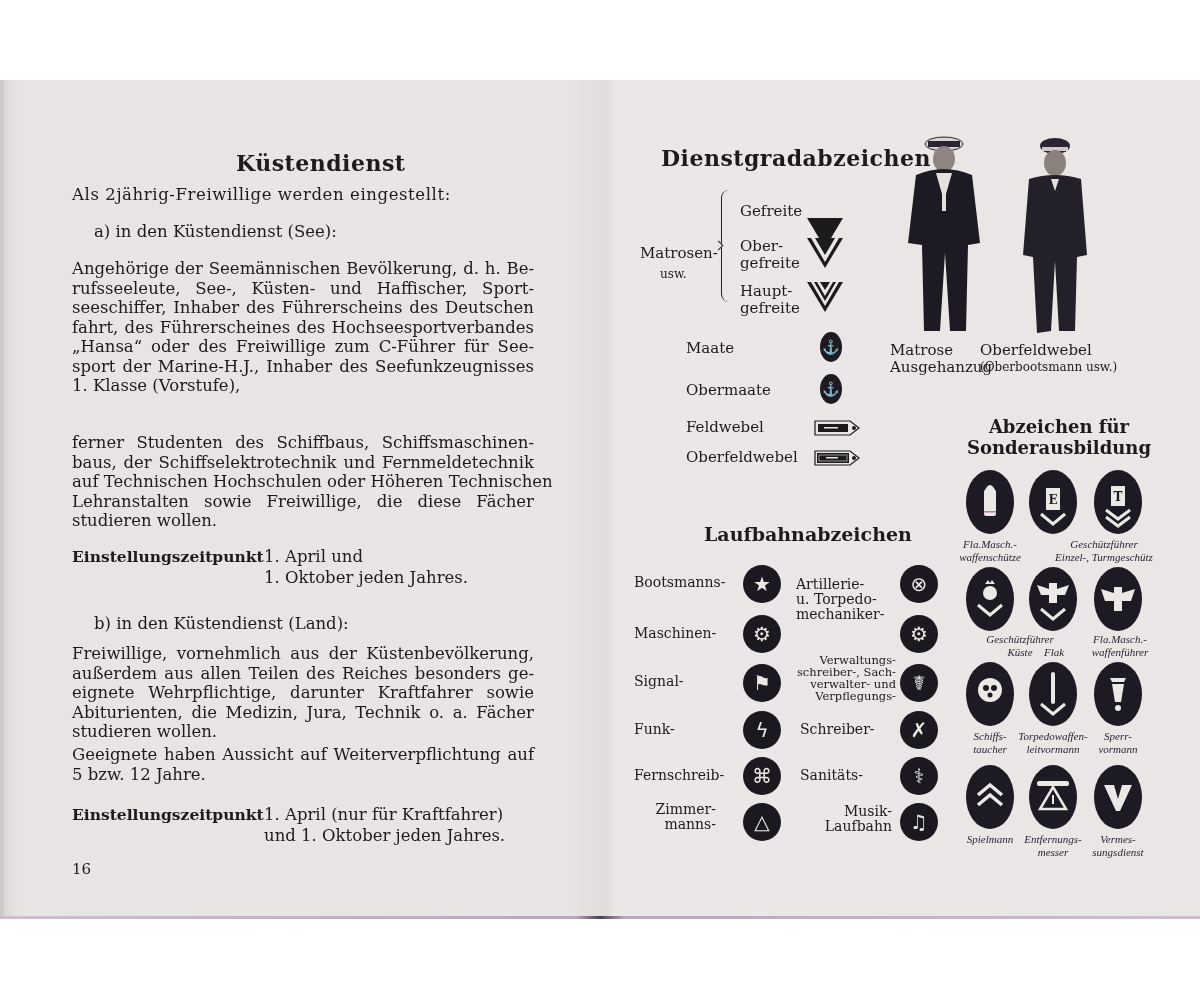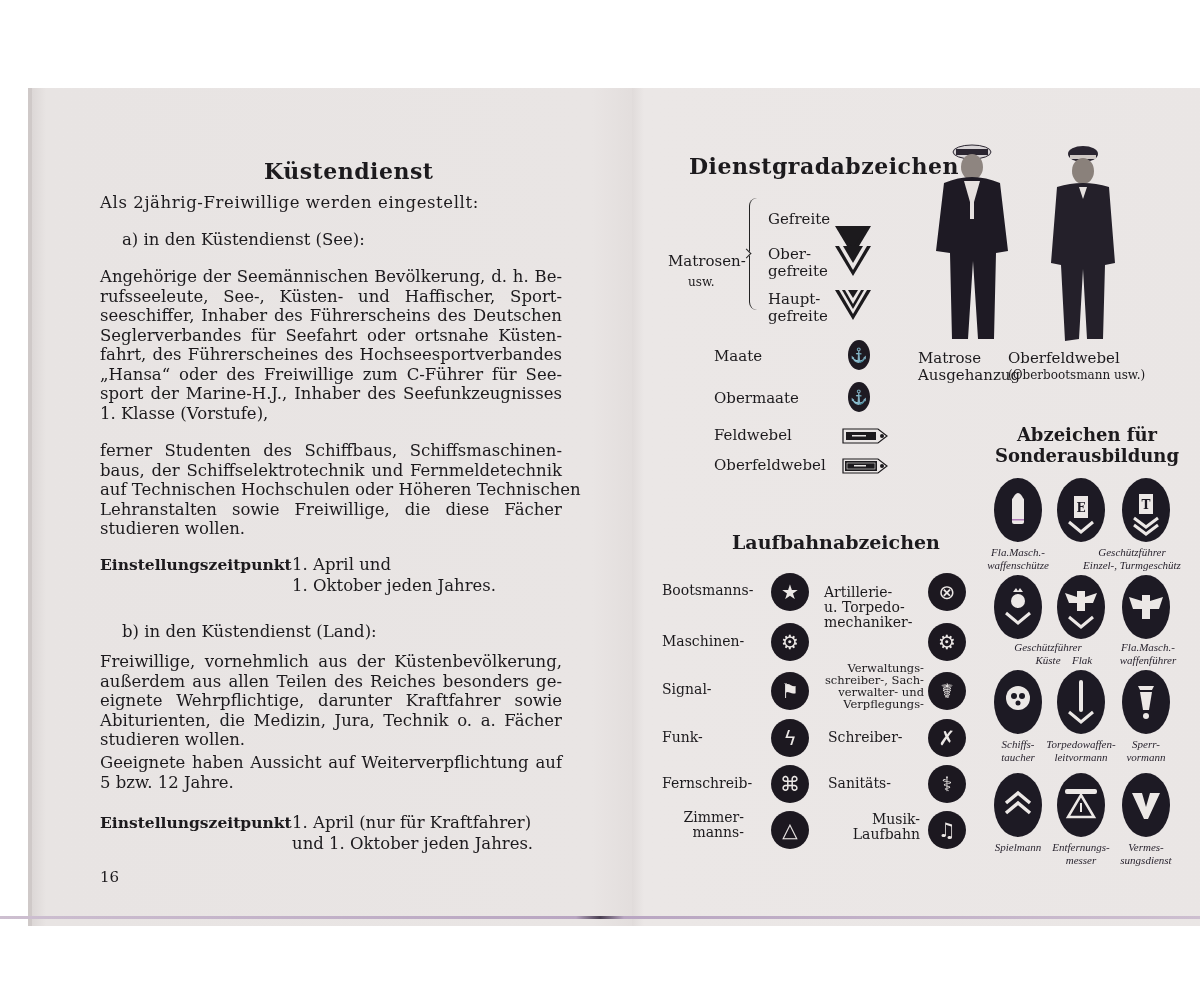--- a/index.html
+++ b/index.html
@@ -1,20 +1,20 @@
 <!DOCTYPE html>
 <html><head>
 <meta charset="utf-8">
 <style>
   * { box-sizing: border-box; margin: 0; padding: 0; }
   html, body { width: 1200px; height: 1000px; background: #ffffff; overflow: hidden; }
   body { position: relative; font-family: "DejaVu Serif", serif; color: #1c1a1d; }
 
   .book { position: absolute; left: 0; top: 80px; width: 1200px; height: 838px; }
-  .page { position: absolute; top: 8px; height: 838px; background: #e8e4e3; margin-left: 28px; }
+  .page { position: absolute; top: 0; height: 838px; background: #e8e4e3; }
   .page.left { left: 0; width: 604px; border-left: 4px solid #cfc9c8;
     background: linear-gradient(to right, #dcd7d6 0px, #e8e4e3 14px, #e9e5e4 560px, #e2dddc 604px); }
   .page.right { left: 604px; width: 596px;
     background: linear-gradient(to right, #e0dbda 0px, #ebe7e6 12px, #eae6e5 596px); }
   .bottom-edge { position: absolute; left: 0; top: 836px; width: 1200px; height: 3px;
     background: linear-gradient(to right, #cdbfd0, #b9a6c2 48%, #4a3f52 50%, #b9a6c2 52%, #cdbfd0); }
 
   
   .lp { position: absolute; left: 68px; top: 0; width: 462px; font-size: 16.5px; line-height: 21.2px; }
   .lp .title { position: absolute; left: 164px; top: 73px; font-weight: bold; font-size: 22px; letter-spacing: 0.5px; }
@@ -65,21 +65,20 @@
   <div class="page left">
     <div class="lp">
       <div class="title">Küstendienst</div>
       <div class="line" style="top:104px; letter-spacing:0.6px;">Als 2jährig-Freiwillige werden eingestellt:</div>
       <div class="line" style="left:22px; top:141px;"><span>a) in den </span><span class="bold">Küstendienst (See):</span></div>
 
       <div class="para" style="top:178px;">
         <span class="l">Angehörige der Seemännischen Bevölkerung, d. h. Be-</span>
         <span class="l">rufsseeleute, See-, Küsten- und Haffischer, Sport-</span>
         <span class="l">seeschiffer, Inhaber des Führerscheins des Deutschen</span>
-        <span class="l">Seglerverbandes für Seefahrt oder ortsnahe Küsten-</span>
         <span class="l">fahrt, des Führerscheines des Hochseesportverbandes</span>
         <span class="l">„Hansa“ oder des Freiwillige zum C-Führer für See-</span>
         <span class="l">sport der Marine-H.J., Inhaber des Seefunkzeugnisses</span>
         <span class="l last">1. Klasse (Vorstufe),</span>
       </div>
 
       <div class="para" style="top:352px;">
         <span class="l">ferner Studenten des Schiffbaus, Schiffsmaschinen-</span>
         <span class="l">baus, der Schiffselektrotechnik und Fernmeldetechnik</span>
         <span class="l">auf Technischen Hochschulen oder Höheren Technischen</span>

